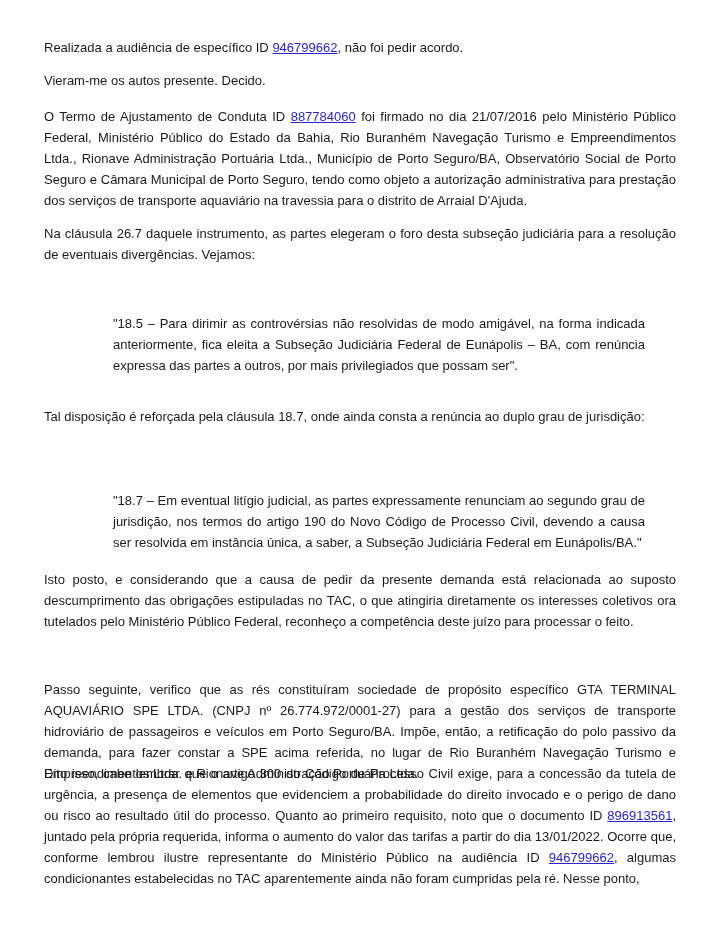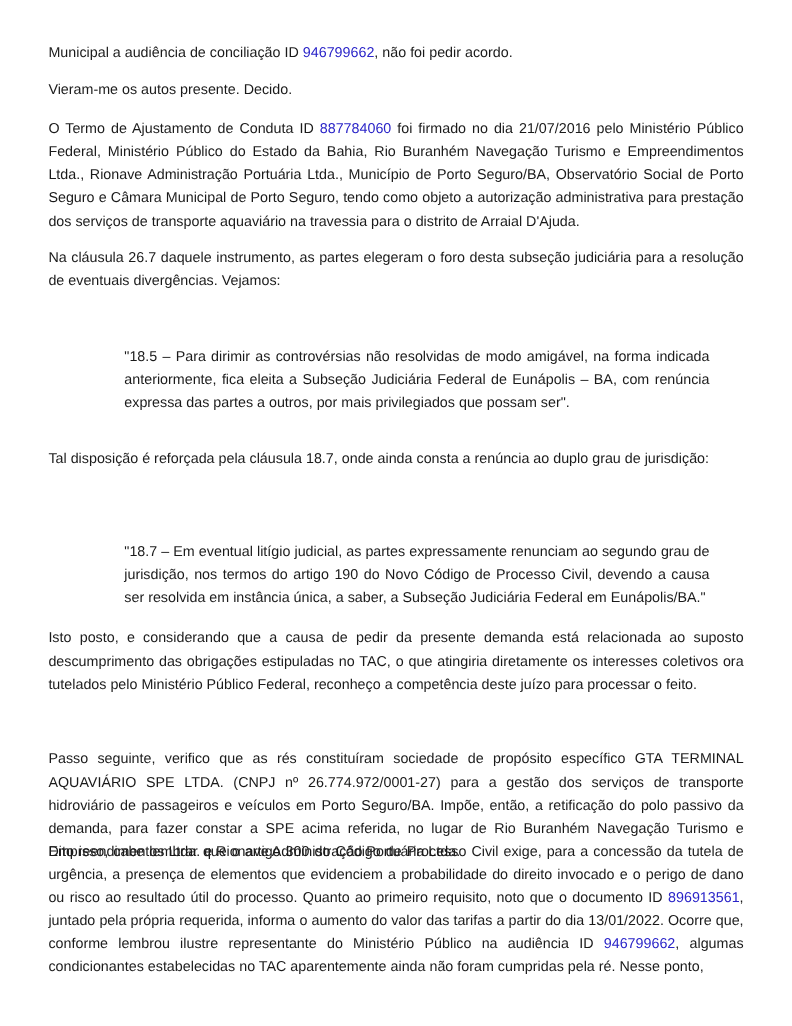--- a/index.html
+++ b/index.html
@@ -1,28 +1,28 @@
 <!DOCTYPE html>
 <html><head>
 <meta charset="utf-8">
 <style>
   html, body { margin: 0; padding: 0; background: #ffffff; }
   body { width: 720px; height: 933px; overflow: hidden; position: relative;
          font-family: "Liberation Sans", sans-serif; font-size: 13px; color: #1a1a1a; }
   .p { position: absolute; left: 44px; width: 632px; line-height: 21px; text-align: justify; margin: 0; }
   .q { position: absolute; left: 113px; width: 532px; line-height: 21px; text-align: justify; margin: 0; }
-  a.link { color: #1a0dab; color: #2a24c8; cursor: pointer; }
+  a.link { color: #1a0dab; color: #2a24c8; text-decoration: underline; cursor: pointer; }
   .jl { text-align-last: left; }
 </style>
 </head>
 <body>
 
 <div>
   <p class="p jl" style="top:37px">
-    <span>Municipal a audiência de conciliação ID </span><a class="link">946799662</a><span>, não foi pedir acordo.</span>
+    <span>Realizada a audiência de específico ID </span><a class="link">946799662</a><span>, não foi pedir acordo.</span>
   </p>
 
   <p class="p jl" style="top:70px">
     <span>Vieram-me os autos presente. Decido.</span>
   </p>
 
   <p class="p jl" style="top:106px">
     <span>O Termo de Ajustamento de Conduta ID </span><a class="link">887784060</a><span> foi firmado no dia 21/07/2016 pelo Ministério Público Federal, Ministério Público do Estado da Bahia, Rio Buranhém Navegação Turismo e Empreendimentos Ltda., Rionave Administração Portuária Ltda., Município de Porto Seguro/BA, Observatório Social de Porto Seguro e Câmara Municipal de Porto Seguro, tendo como objeto a autorização administrativa para prestação dos serviços de transporte aquaviário na travessia para o distrito de Arraial D'Ajuda.</span>
   </p>
 

